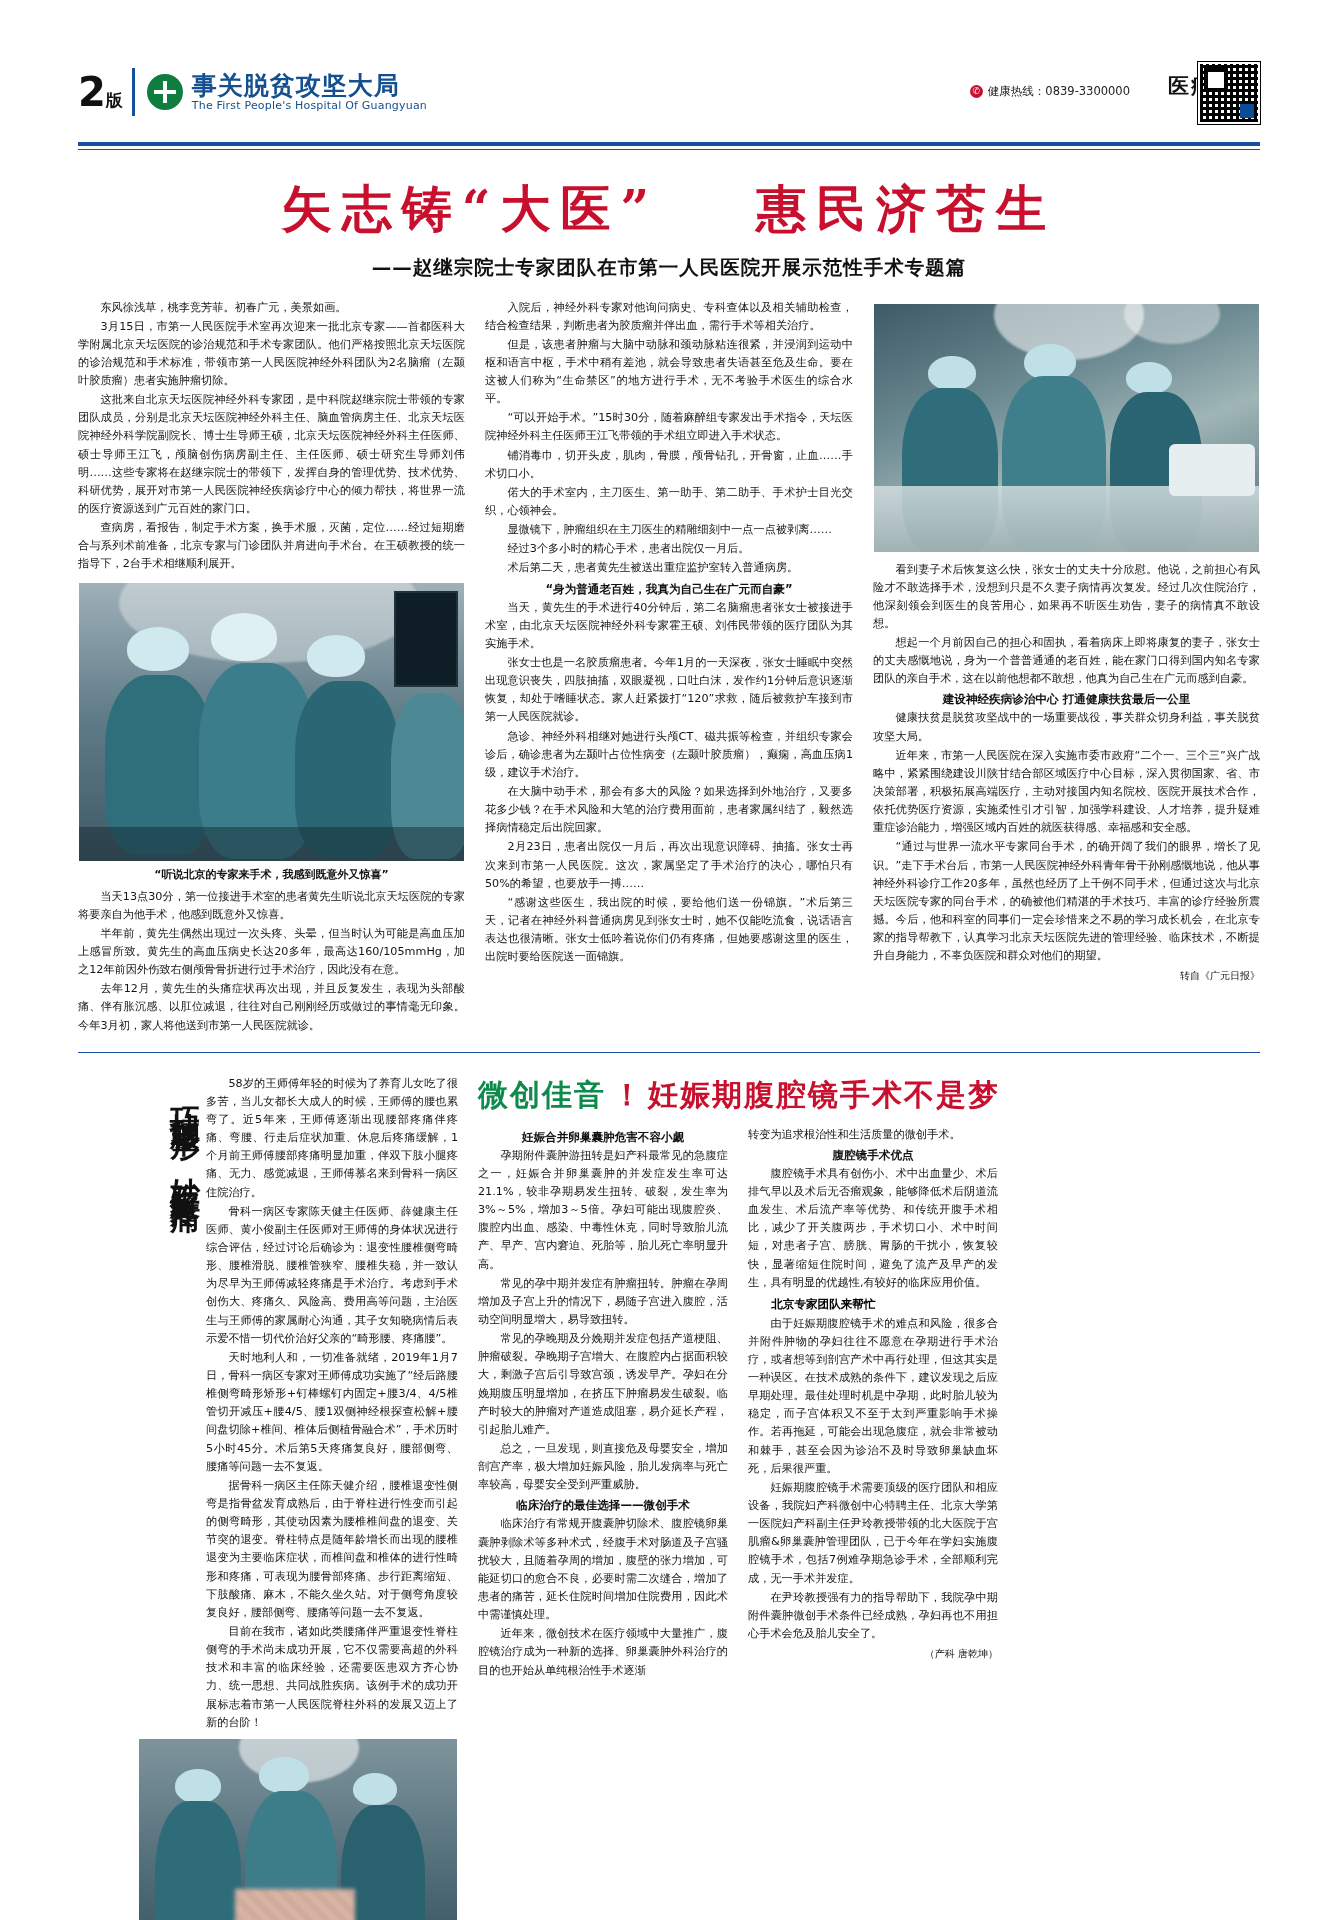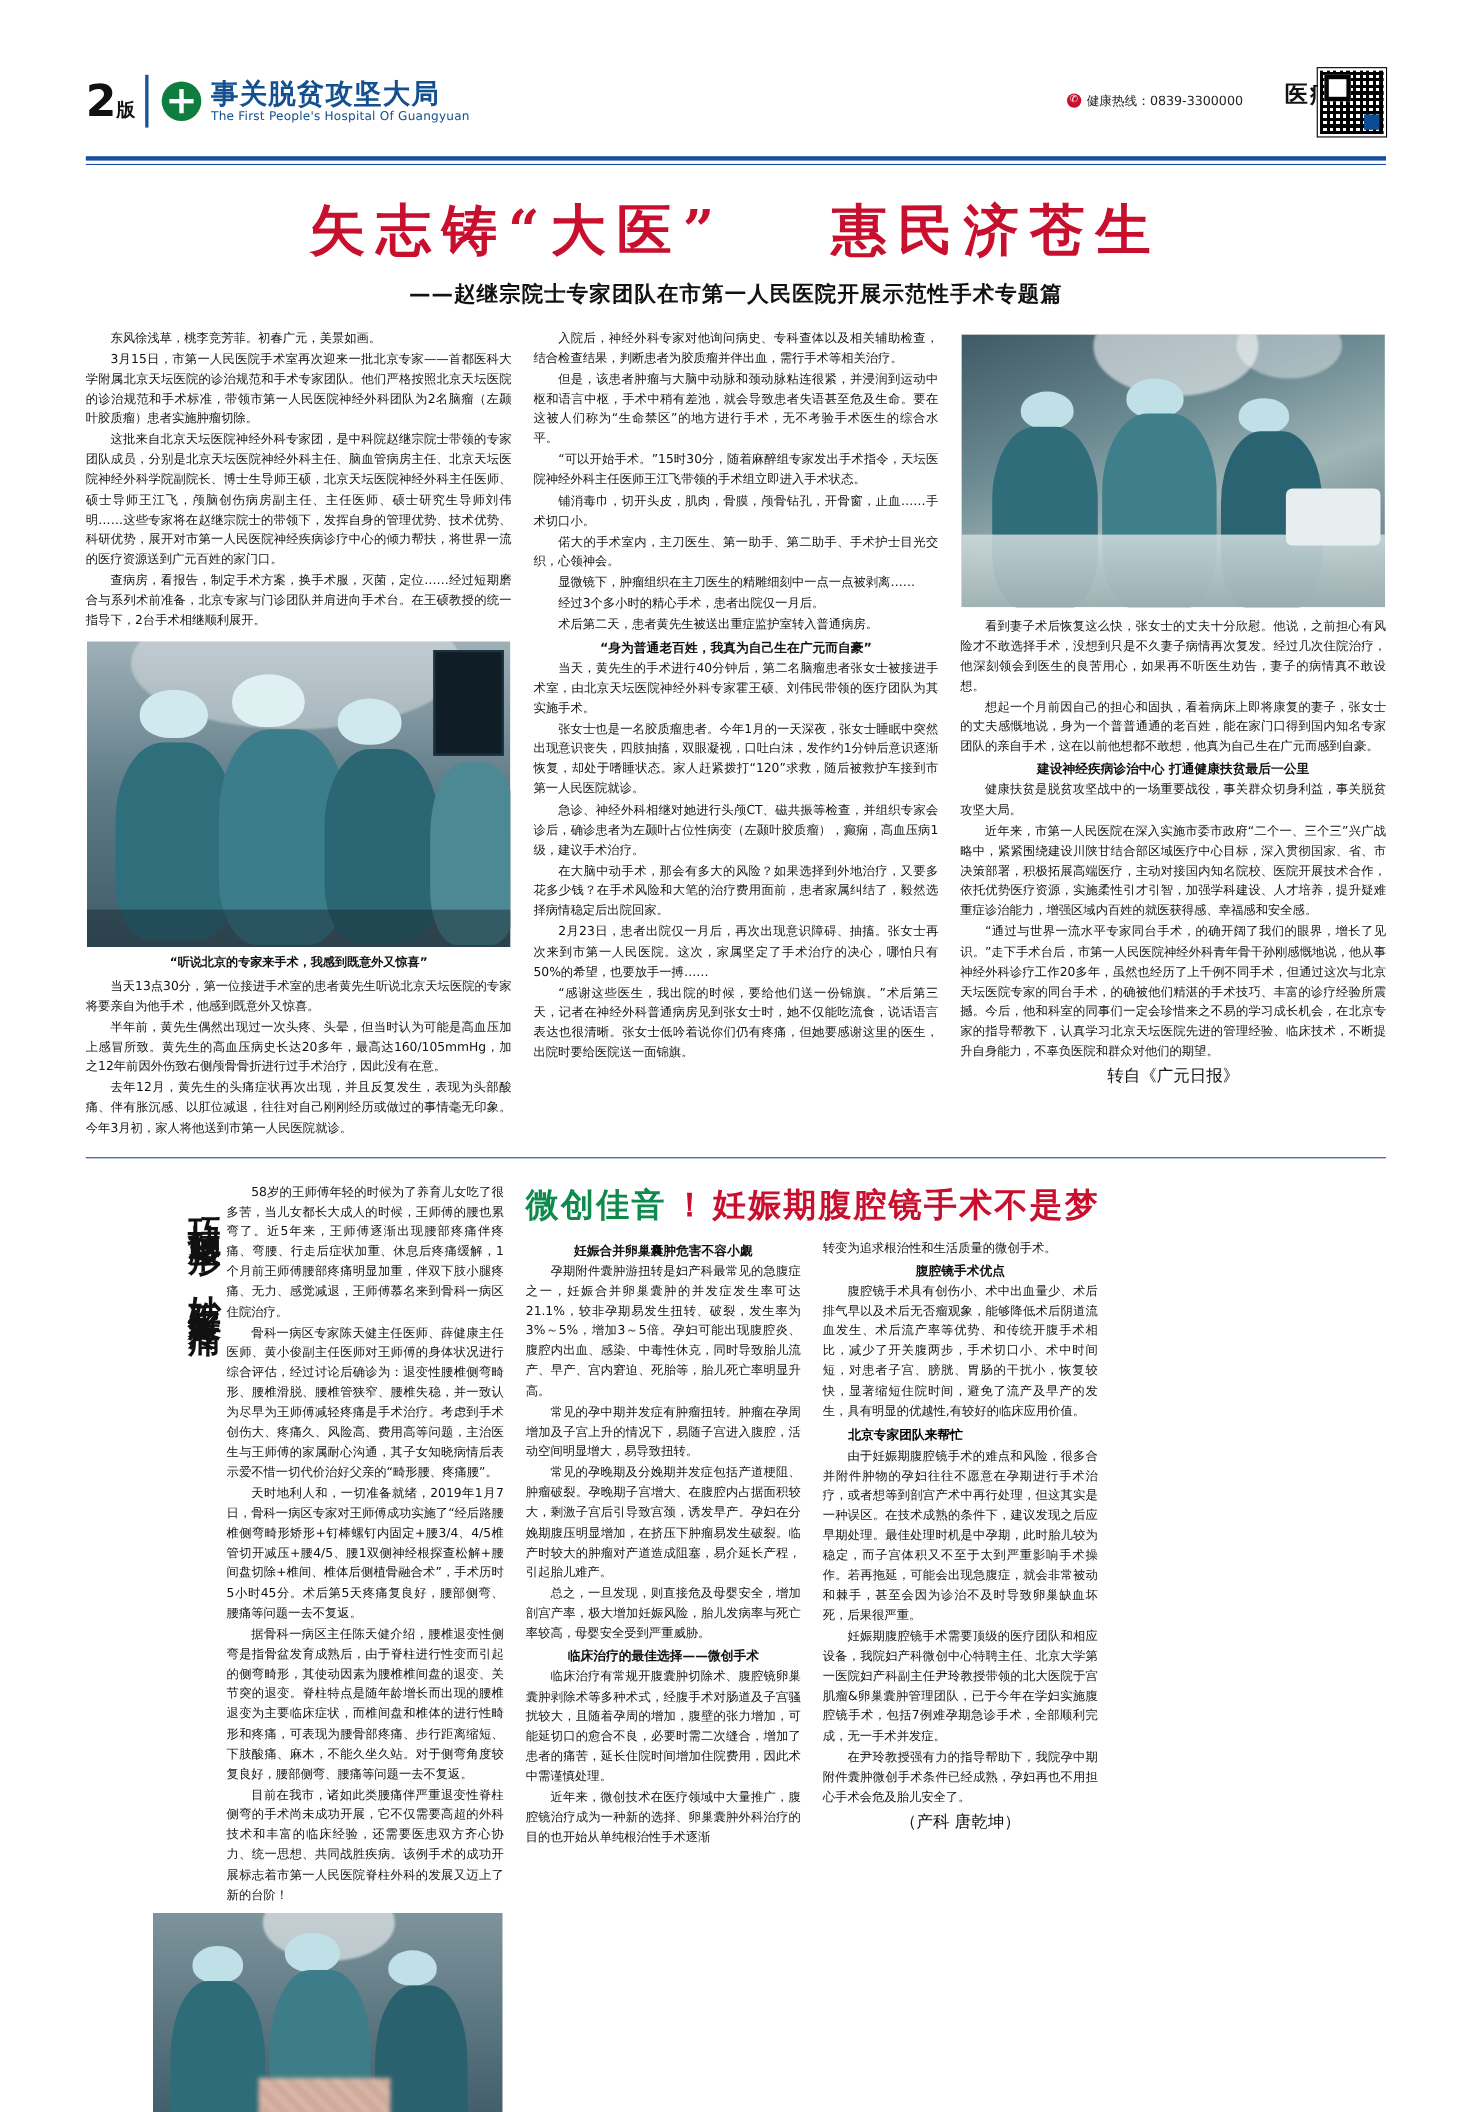--- a/index.html
+++ b/index.html
@@ -167,21 +167,21 @@
     font-weight: bold;
     line-height: 1.62;
     margin: 3px 0 1px 0;
     text-indent: 2em;
     color: #000;
   }
   p.center-bold {
     font-size: 11.6px; font-weight: bold; text-align: center; margin: 4px 0 2px;
   }
   p.sign {
-    font-size: 15px; text-align: center; margin-top: 4px;
+    font-size: 10px; text-align: right; margin-top: 4px;
   }
 
   
   .photo {
     position: relative;
     overflow: hidden;
     background: #2d3f4a;
     border: 1px solid #fff;
   }
   .cap {

